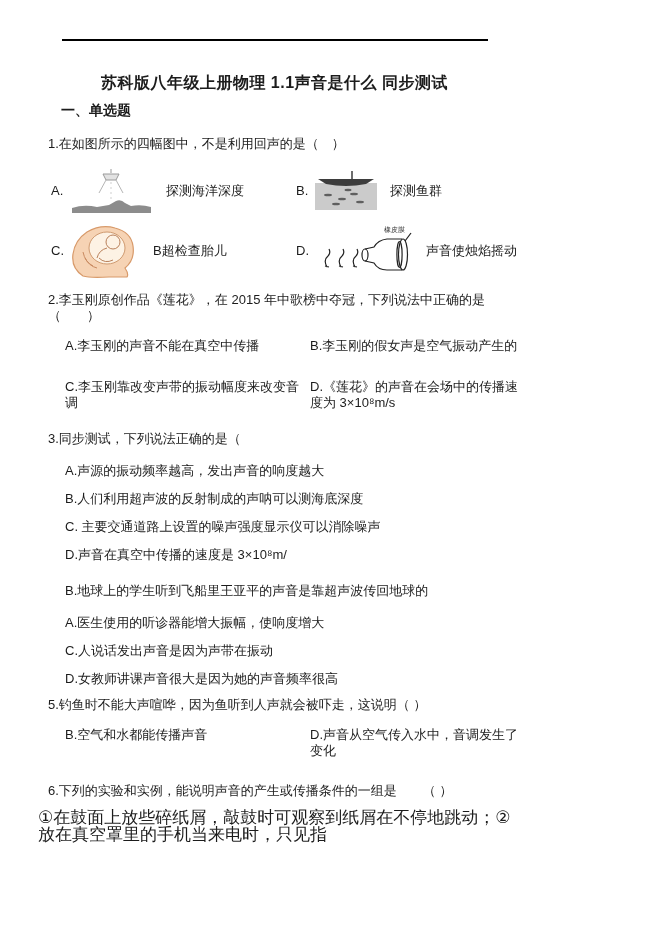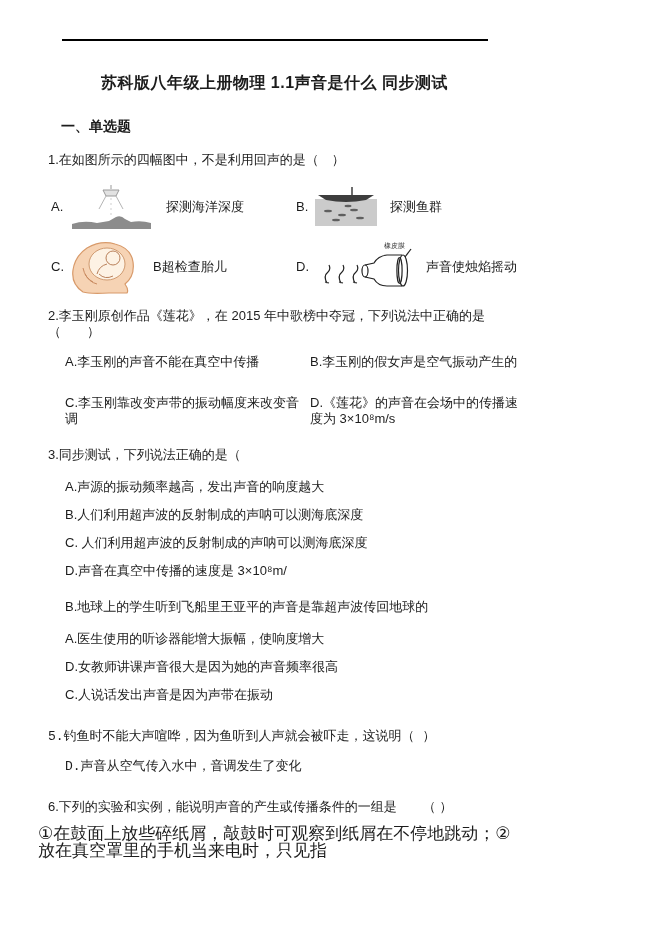--- a/index.html
+++ b/index.html
@@ -6,28 +6,28 @@
   .page{
     width:549px;height:936px;position:relative;background:#ffffff;
     color:#1c1c1c;font-family:"Liberation Sans","DejaVu Sans",sans-serif;
     overflow:hidden;
   }
   .top-rule{border-top:2px solid #000;margin:39px 61px 0 62px;height:0;}
   .doc-title{
     text-align:center;font-size:16px;font-weight:bold;margin-top:32px;
     letter-spacing:.5px;
   }
-  .section-heading{font-size:14px;font-weight:bold;margin:24px 0 0 61px;}
+  .section-heading{font-size:14px;font-weight:bold;margin:8px 0 0 61px;}
   .q{margin-left:48px;margin-right:26px;font-size:13px;line-height:16px;}
   .q-text{display:block;}
   .q1{margin-top:16px;}
   .q2{margin-top:14px;}
   .q3{margin-top:20px;}
   .q4{margin-top:20px;}
-  .q5{margin-top:26px;font-family:Liberation Mono, monospace;}
+  .q5{margin-top:10px;}
   .q6{margin-top:24px;}
   .opt-line{display:block;margin:12px 0 0 17px;}
   .opt-line.first{margin-top:16px;}
   .two-col{
     display:grid;grid-template-columns:245px 1fr;
     margin:14px 0 0 17px;row-gap:25px;
   }
   .img-grid{
     display:grid;grid-template-columns:245px 1fr;
     margin:16px 0 0 3px;row-gap:10px;align-items:center;
@@ -137,34 +137,35 @@
       <span>B.李玉刚的假女声是空气振动产生的</span>
       <span>C.李玉刚靠改变声带的振动幅度来改变音调</span>
       <span>D.《莲花》的声音在会场中的传播速度为 3×10⁸m/s</span>
     </div>
   </div>
 
   <div class="q q3">
     <span class="q-text"><span>3.</span><span>同步测试，下列说法正确的是（</span></span>
     <span class="opt-line first">A.声源的振动频率越高，发出声音的响度越大</span>
     <span class="opt-line">B.人们利用超声波的反射制成的声呐可以测海底深度</span>
-    <span class="opt-line">C. 人们利用超声波的反射制成的声呐可以测海底深度</span>
+    <span class="opt-line">C. 主要交通道路上设置的噪声强度显示仪可以消除噪声</span>
     <span class="opt-line">D.声音在真空中传播的速度是 3×10⁸m/</span>
   </div>
 
   <div class="q q4">
     <span class="opt-line">B.地球上的学生听到飞船里王亚平的声音是靠超声波传回地球的</span>
     <span class="opt-line first">A.医生使用的听诊器能增大振幅，使响度增大</span>
+    <span class="opt-line">C.人说话发出声音是因为声带在振动</span>
     <span class="opt-line">D.女教师讲课声音很大是因为她的声音频率很高</span>
-    <span class="opt-line">C.人说话发出声音是因为声带在振动</span>
   </div>
 
   <div class="q q5">
     <span class="q-text"><span>5.</span><span>钓鱼时不能大声喧哗，因为鱼听到人声就会被吓走，这说明（ ）</span></span>
     <div class="two-col">
+      <span>B.空气和水都能传播声音</span>
       <span>D.声音从空气传入水中，音调发生了变化</span>
     </div>
   </div>
 
   <div class="q q6">
     <span class="q-text"><span>6.</span><span>下列的实验和实例，能说明声音的产生或传播条件的一组是　　（ ）</span></span>
   </div>
   <span class="continuation">①在鼓面上放些碎纸屑，敲鼓时可观察到纸屑在不停地跳动；②放在真空罩里的手机当来电时，只见指</span>
 
 </div>

